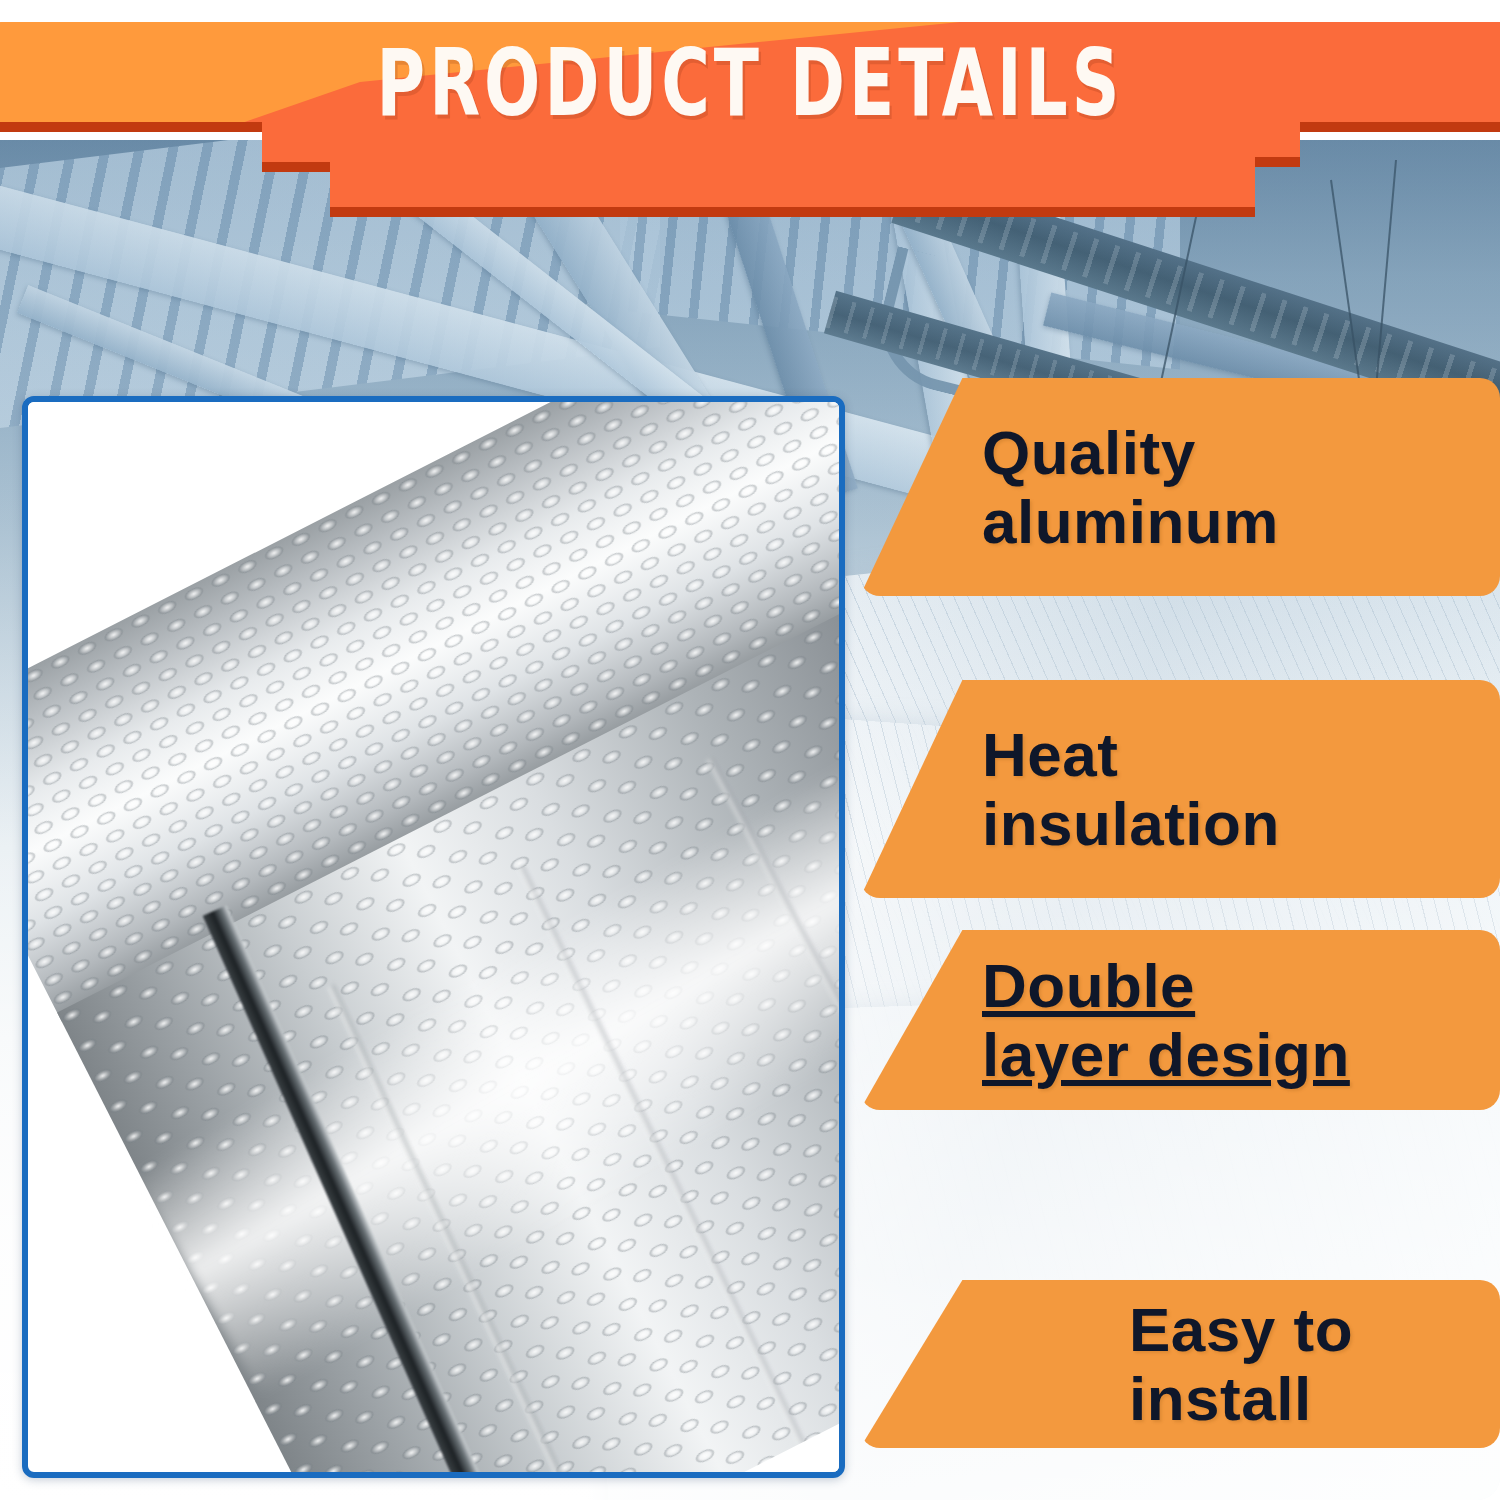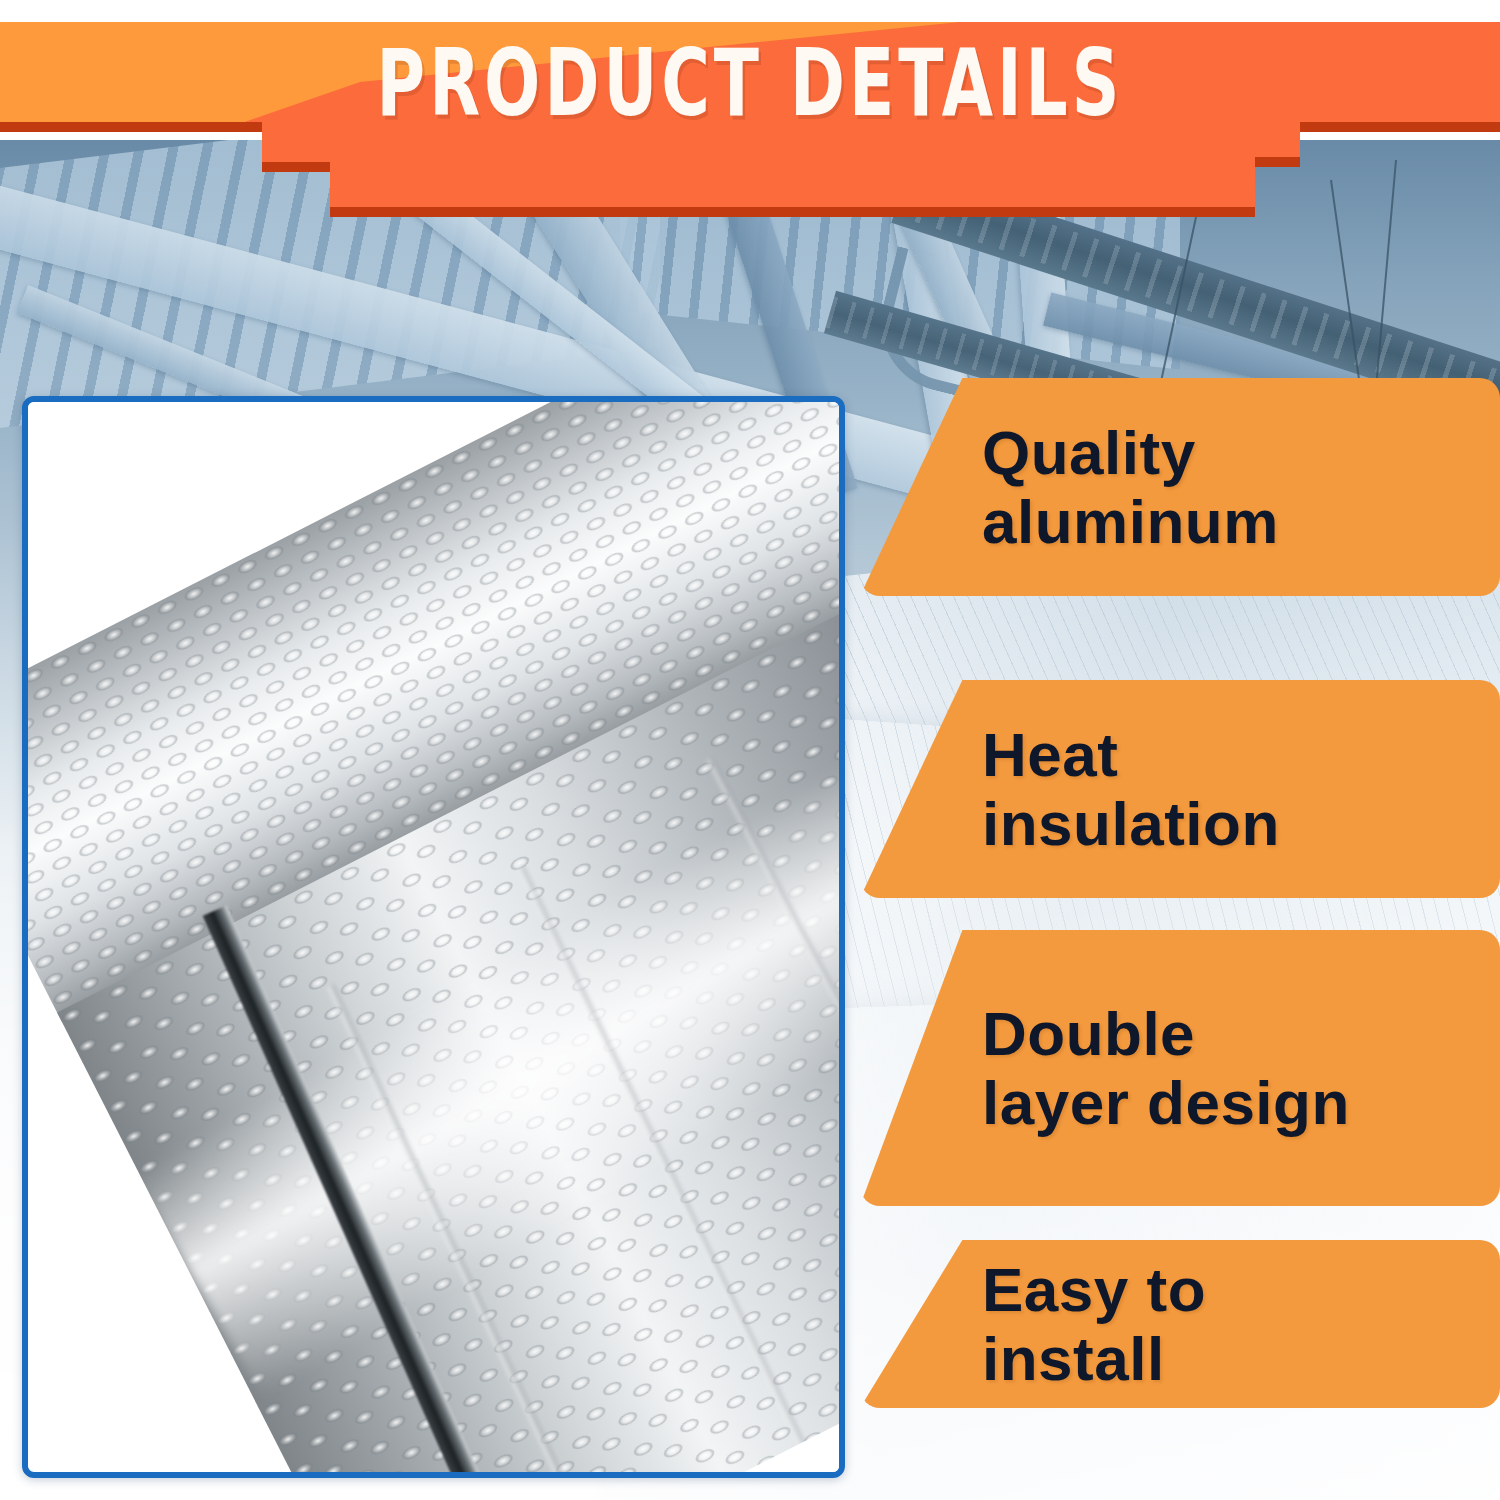--- a/index.html
+++ b/index.html
@@ -354,22 +354,22 @@
     z-index: -1;
   }
   .callout-text {
     position: relative;
     z-index: 2;
     white-space: pre-line;
   }
 
   #c1 { top: 378px;  height: 218px; }
   #c2 { top: 648px;  height: 218px; margin-top: 32px; }
-  #c3 { top: 930px;  height: 276px; }
-  #c4 { top: 1240px; height: 168px; }
+  #c3 { top: 930px;  height: 180px; text-decoration: underline; }
+  #c4 { top: 1280px; height: 168px; justify-content: center; }
 </style>
 </head>
 <body>
 
 <div id="page">
 
   <div class="bg-photo">
     <div class="bg-sky"></div>
 
     <div class="deck"></div>

